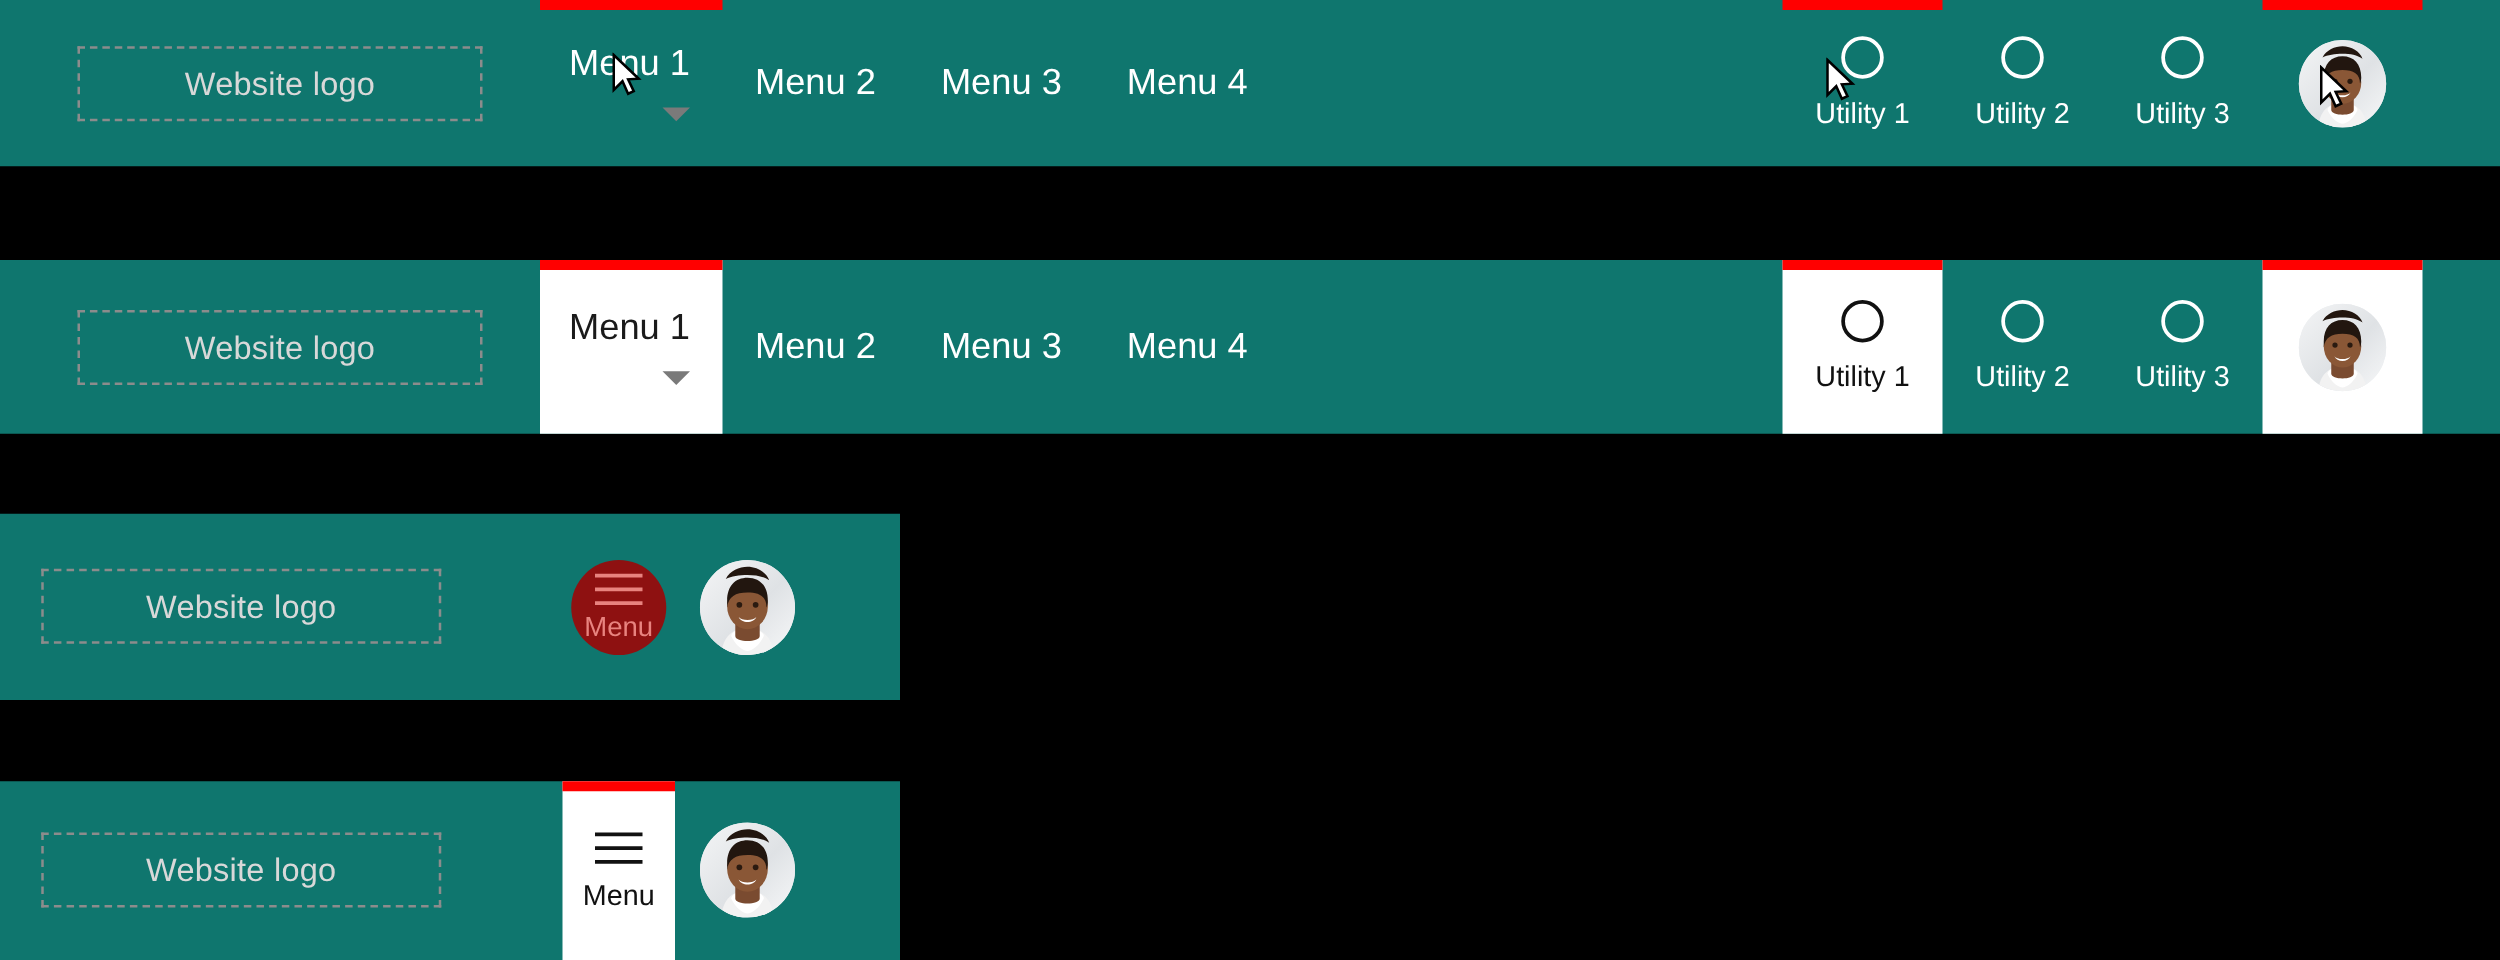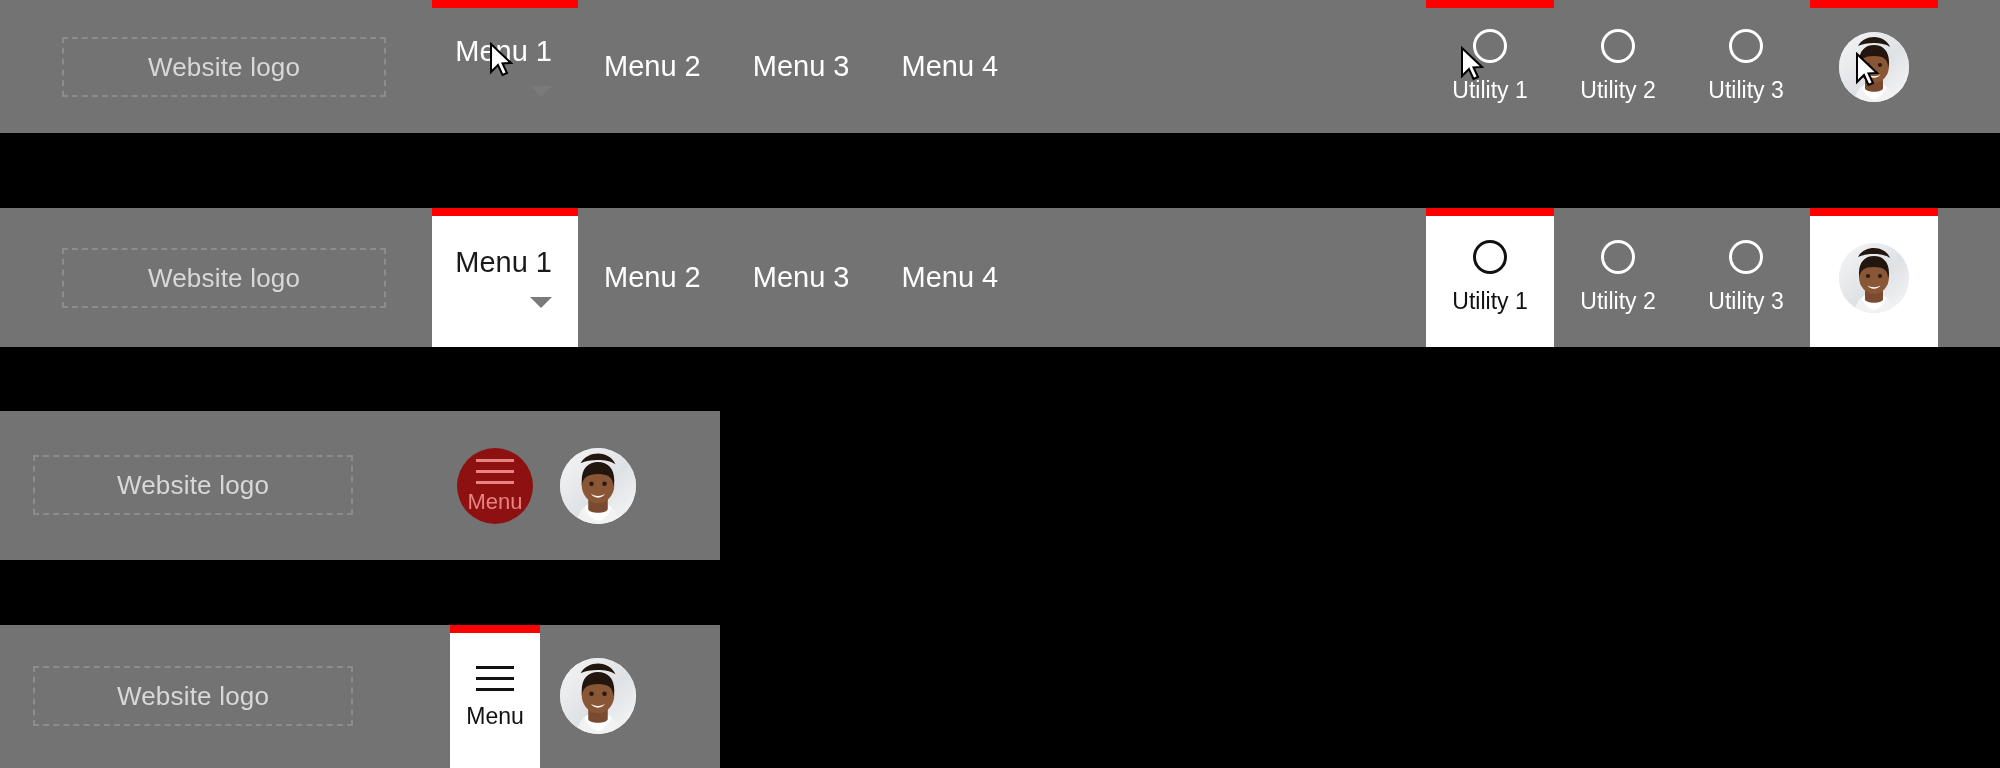--- a/index.html
+++ b/index.html
@@ -16,21 +16,21 @@
     position: relative;
     width: 2000px;
     height: 768px;
     background: #000000;
     font-family: "Liberation Sans", sans-serif;
   }
 
   
   .navbar {
     position: absolute;
-    background: #737373;
+    background: #0f766e;
     display: flex;
     align-items: stretch;
   }
 
   
   .logo-box {
     border: 2px dashed #8c8c8c;
     display: flex;
     align-items: center;
     justify-content: center;

